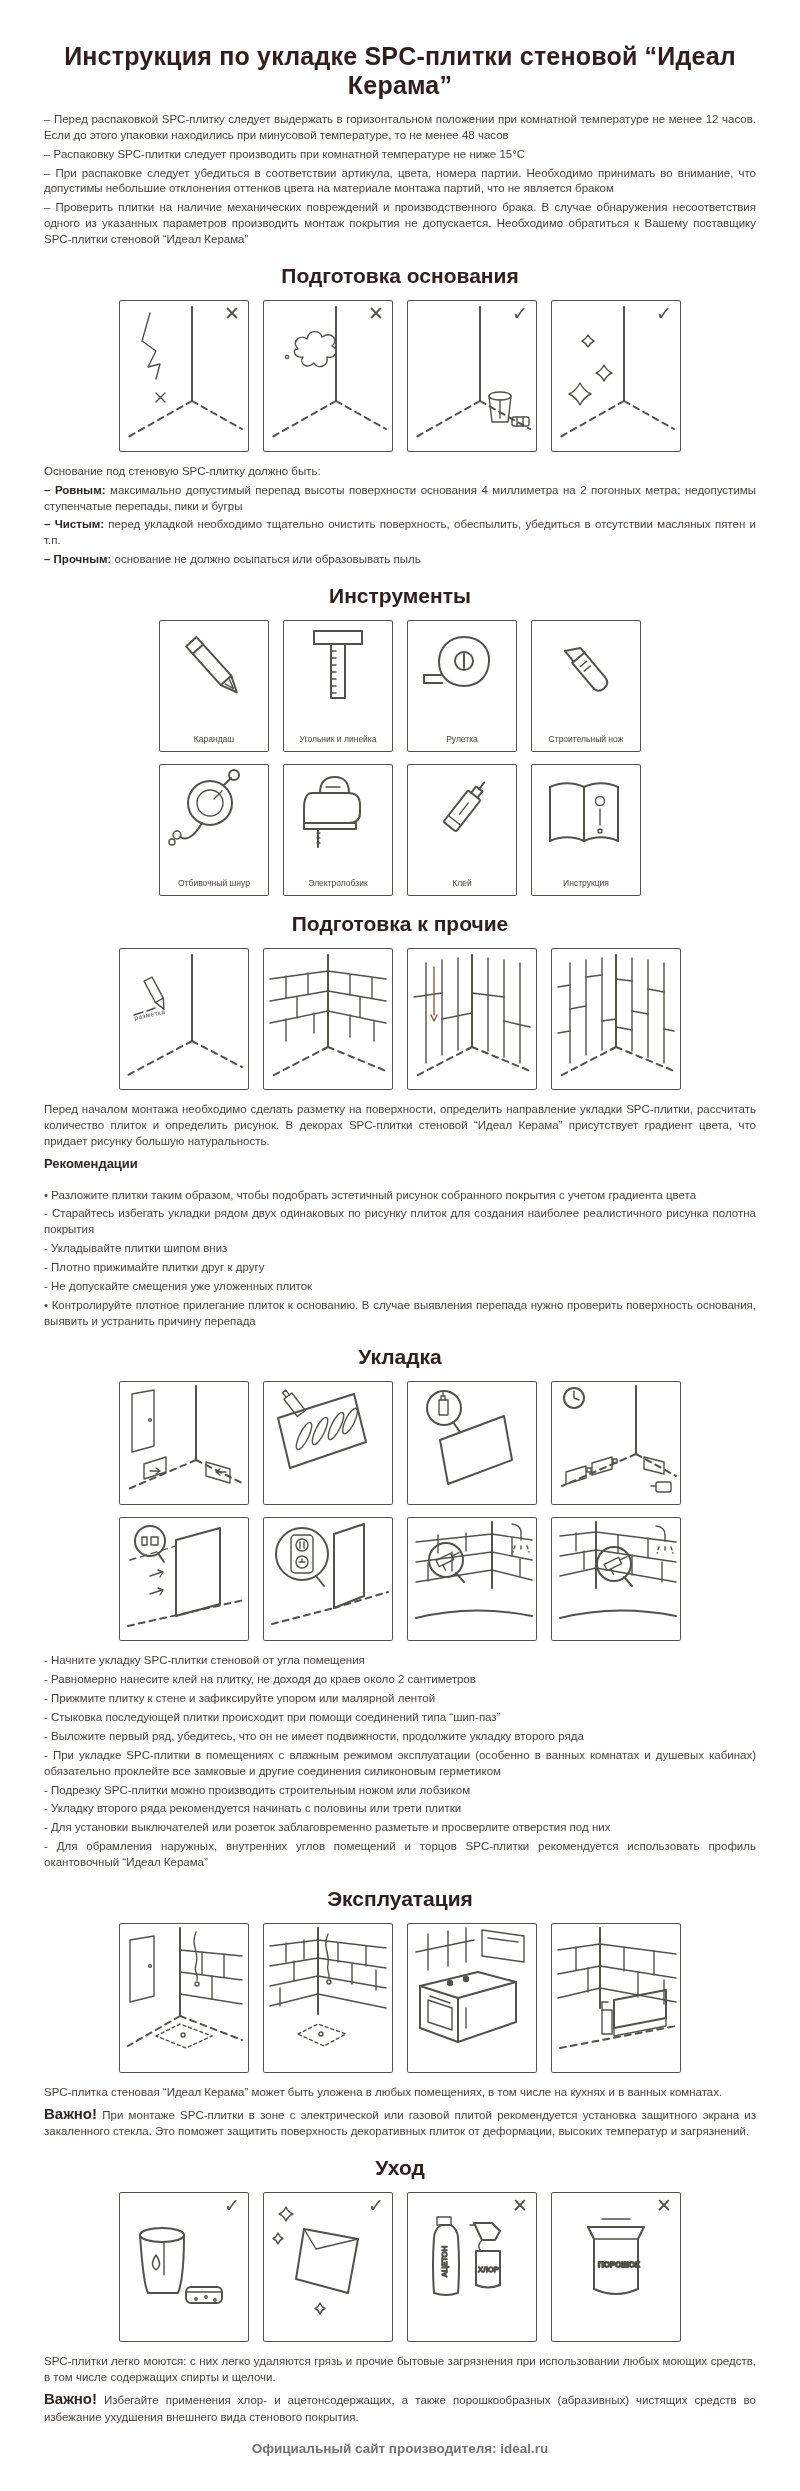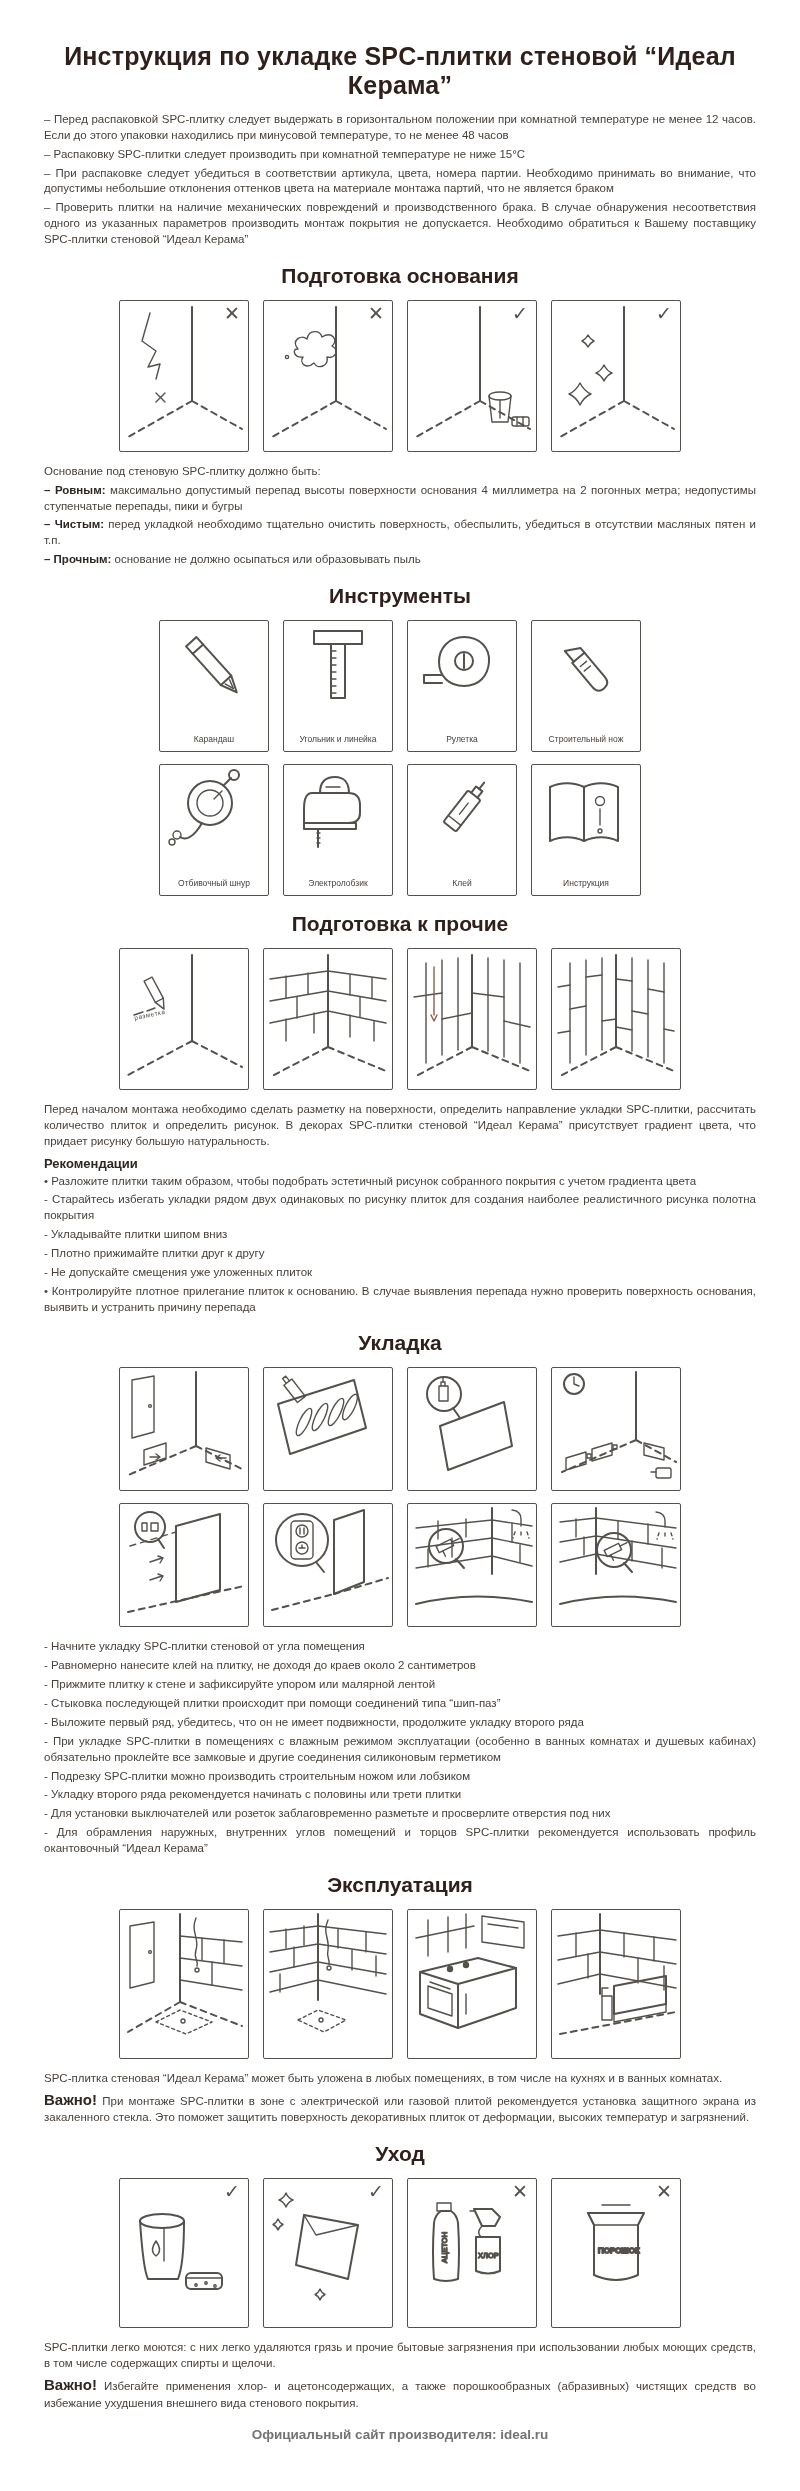--- a/index.html
+++ b/index.html
@@ -11,21 +11,21 @@
   .title{
     font-size:25px;font-weight:bold;color:#30201c;text-align:center;
     margin:8px 0 12px;letter-spacing:.2px;
   }
   .section-title{
     font-size:21px;font-weight:bold;color:#30201c;text-align:center;
     margin:16px 0 12px;
   }
   p.t{font-size:11.5px;line-height:1.38;margin:0 0 3px;text-align:justify;color:#48413b;}
   p.t .b{font-weight:bold;color:#2f2722;}
-  .sub-h{font-size:13px;font-weight:bold;color:#2f2722;margin:6px 0 3px;}
+  .sub-h{font-size:13px;font-weight:bold;color:#2f2722;margin:6px 0 17px;}
   .imp{margin-top:10px;}
   .imp .b{font-size:15px;}
   .figs{display:flex;justify-content:center;gap:14px;margin:6px 0 12px;}
   .fig{
     position:relative;border:1.7px solid #54504b;border-radius:2px;background:#fff;
     flex:0 0 auto;
   }
   .fig svg{display:block;}
   .scene{width:128px;height:150px;}
   .scene-s{width:128px;height:122px;}

